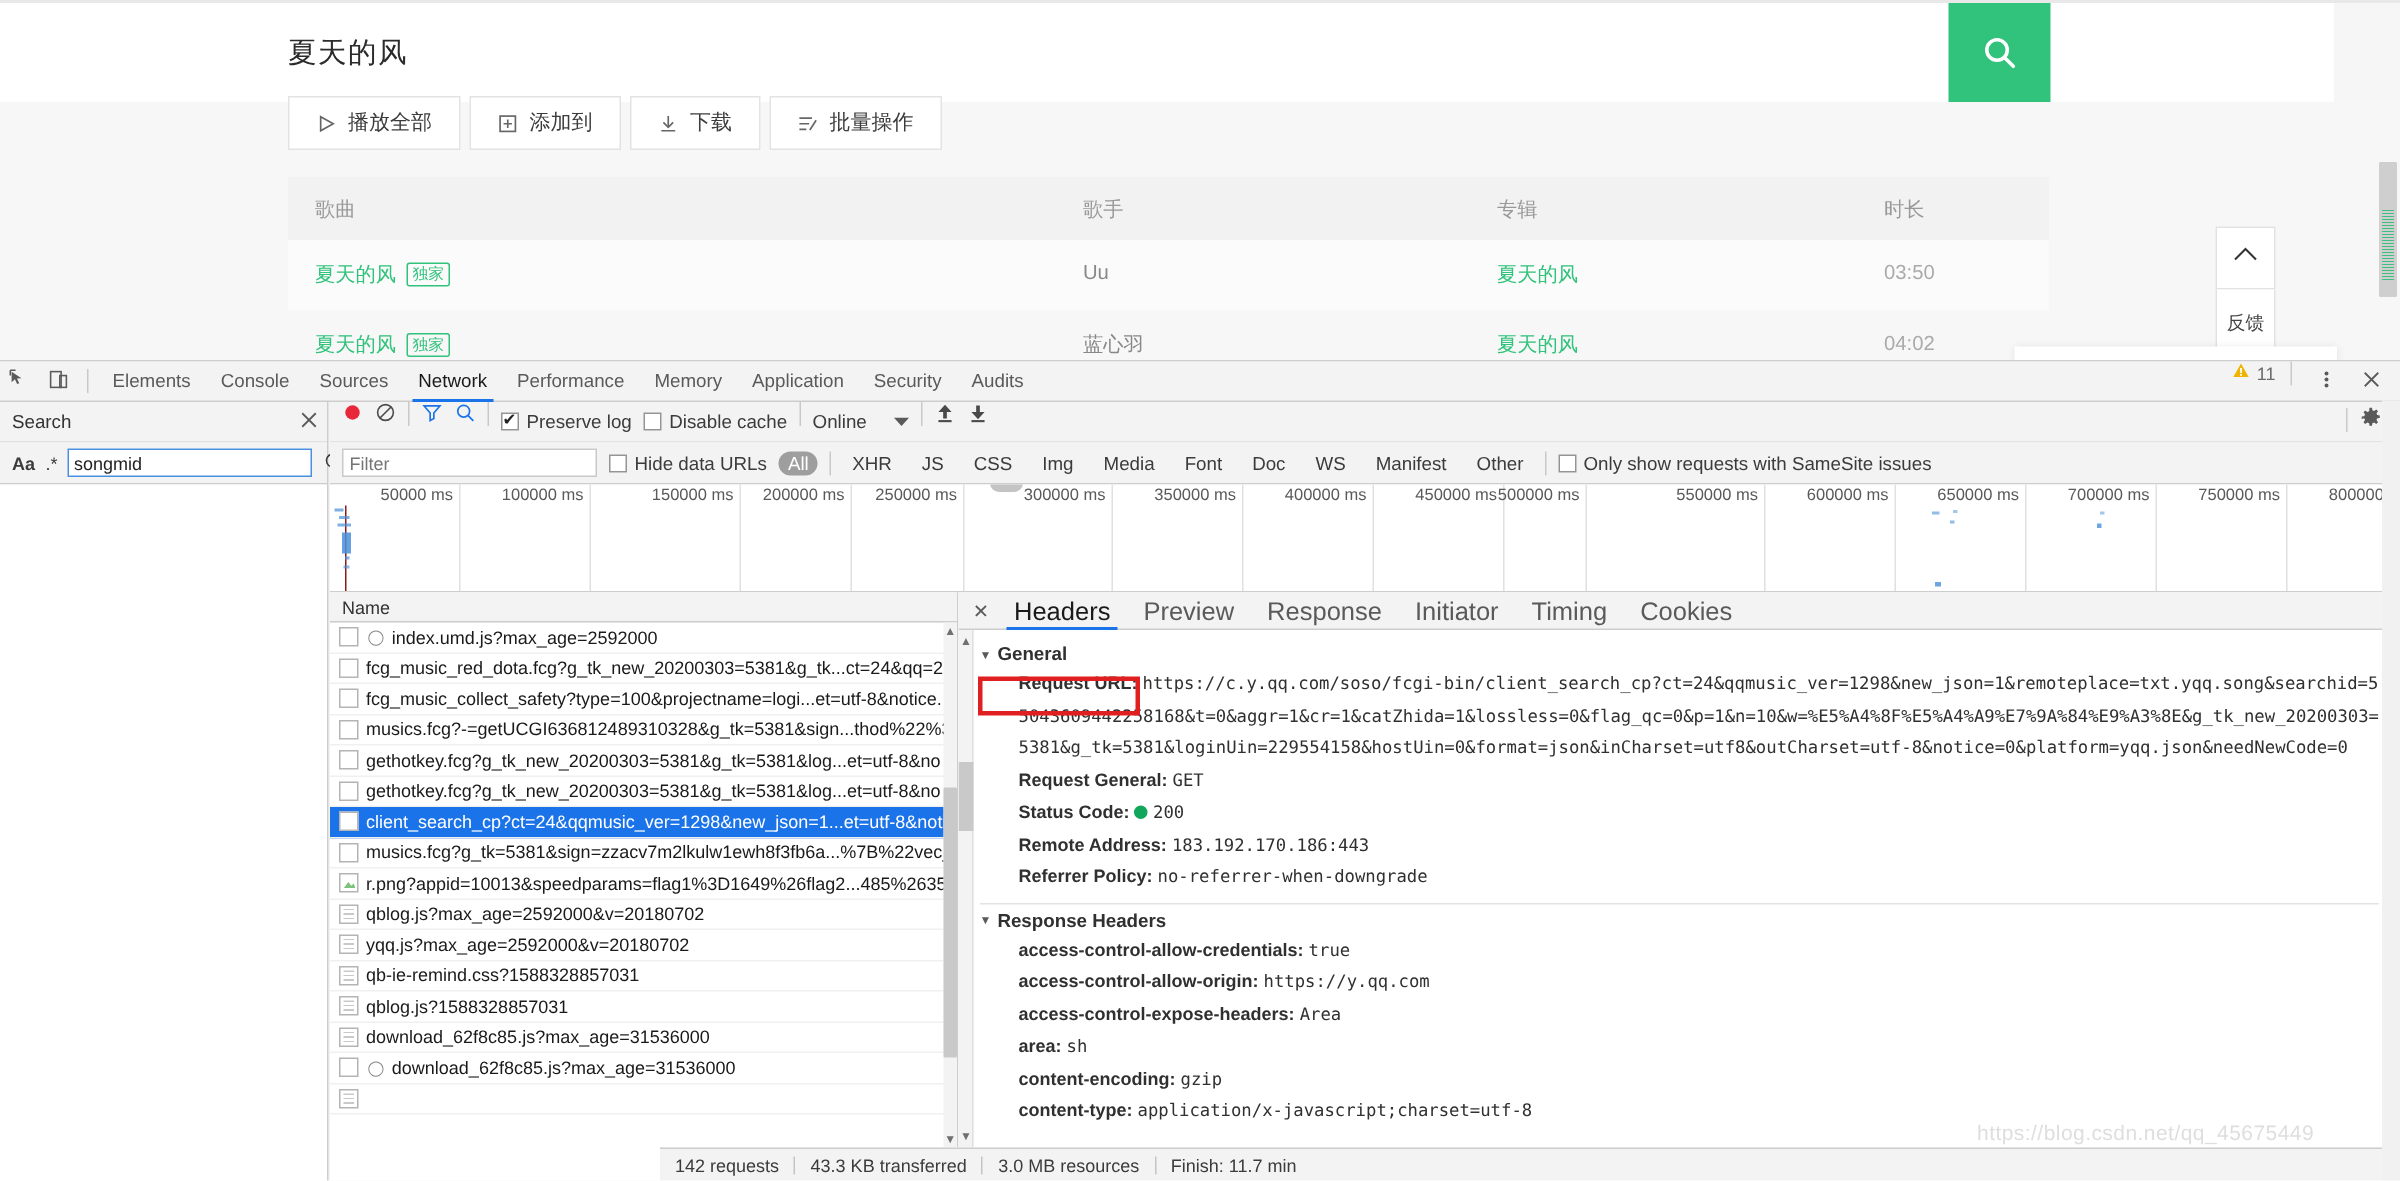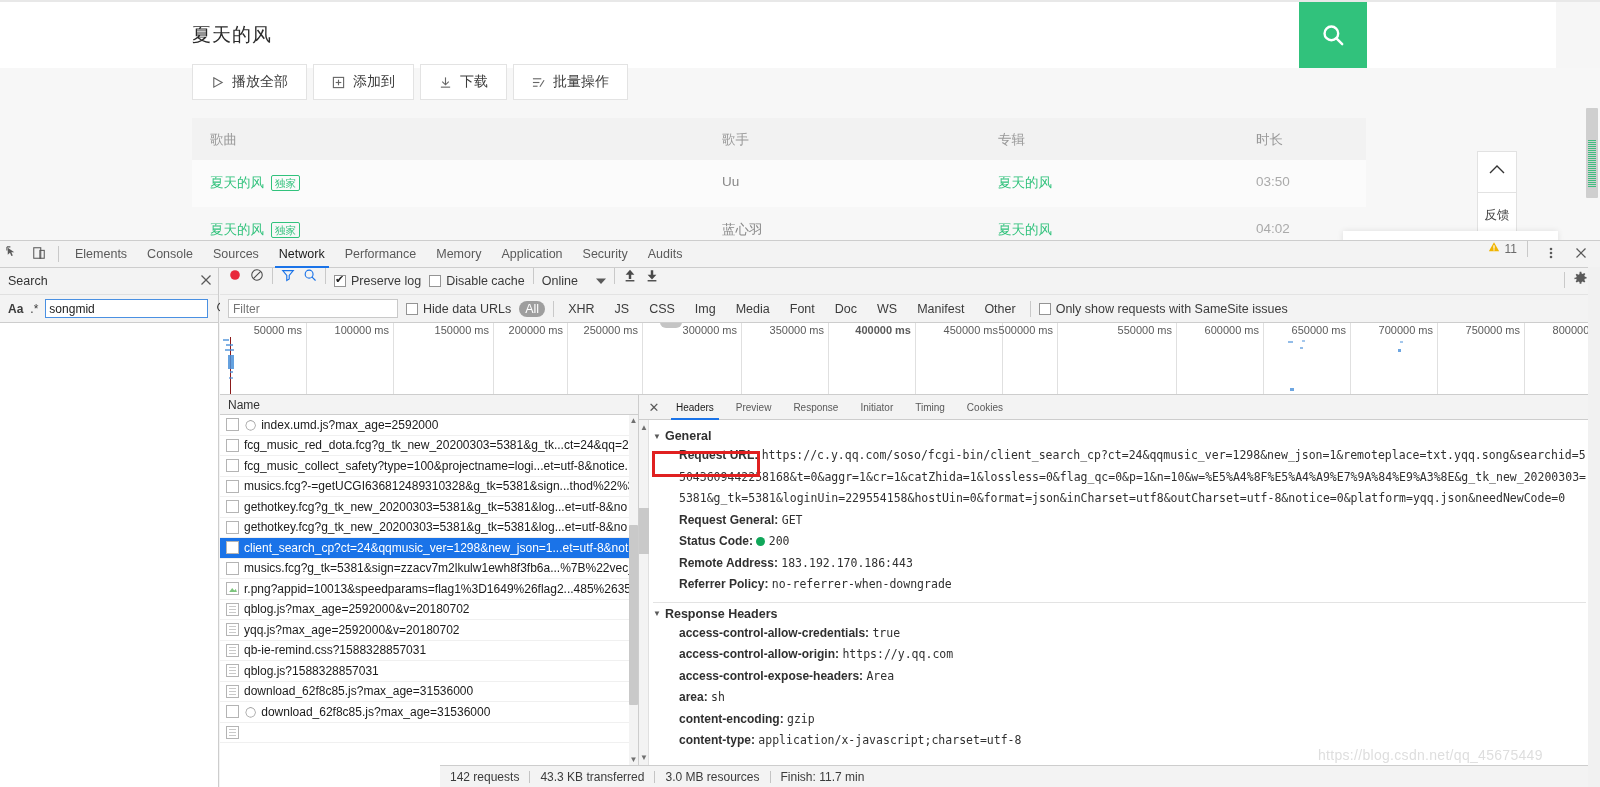--- a/index.html
+++ b/index.html
@@ -209,21 +209,21 @@
   .req-scroll { position: absolute; right: 0; top: 20px; width: 9px; bottom: 0; background: #f3f3f3; }
   .req-thumb { position: absolute; right: 0; top: 110px; width: 9px; height: 180px; background: #c9c9c9; border-radius: 1px; }
   .req-arrow { position: absolute; right: 0; width: 9px; height: 11px; font-size: 8px; text-align: center; color: #707070; line-height: 11px; }
 
   
   .detail { flex: 1; background: #fff; position: relative; overflow: hidden; }
   .detail-tabs {
     height: 25px; background: #f3f3f3; border-bottom: 1px solid #cdcdcd;
     display: flex; align-items: center; padding-left: 4px;
   }
-  .dtab { padding: 0 11px; height: 25px; line-height: 25px; font-size: 10px; color: #5a5a5a; cursor: pointer; position: relative; }
+  .dtab { padding: 0 11px; height: 25px; line-height: 25px; font-size: 17px; color: #5a5a5a; cursor: pointer; position: relative; }
   .dtab.active { color: #1a1a1a; }
   .dtab.active::after { content: ""; position: absolute; left: 6px; right: 6px; bottom: 0; height: 2px; background: #1a73e8; }
   .dtab-close { width: 22px; text-align: center; font-size: 13px; color: #5a5a5a; cursor: pointer; }
 
   .detail-body { position: absolute; left: 14px; right: 14px; top: 25px; bottom: 0; overflow: hidden; padding-top: 6px; }
   .sec-title {
     font-size: 12.5px; font-weight: bold; color: #303030; margin: 3px 0 2px 0;
     display: flex; align-items: center; gap: 4px;
   }
   .tri { font-size: 8px; color: #5a5a5a; }
@@ -566,21 +566,21 @@
           </div>
         <div class="ov-tick" style="left:336px;width:87px;">
             <span>250000 ms</span>
           </div>
         <div class="ov-tick" style="left:435px;width:87px;">
             <span>300000 ms</span>
           </div>
         <div class="ov-tick" style="left:522px;width:87px;">
             <span>350000 ms</span>
           </div>
-        <div class="ov-tick" style="left:609px;width:87px;font-weight:bold;">
+        <div class="ov-tick" style="left:609px;width:87px;">
             <span>400000 ms</span>
           </div>
         <div class="ov-tick" style="left:696px;width:87px;">
             <span>450000 ms</span>
           </div>
         <div class="ov-tick" style="left:751px;width:87px;">
             <span>500000 ms</span>
           </div>
         <div class="ov-tick" style="left:870px;width:87px;">
             <span>550000 ms</span>

